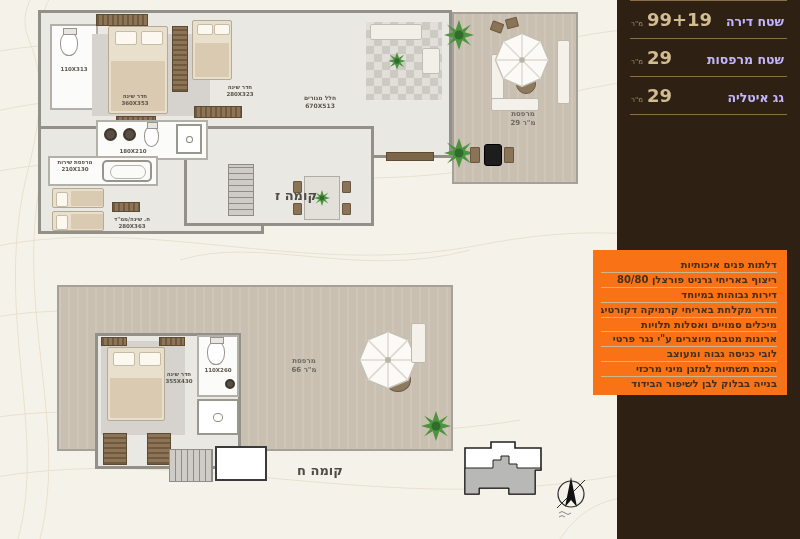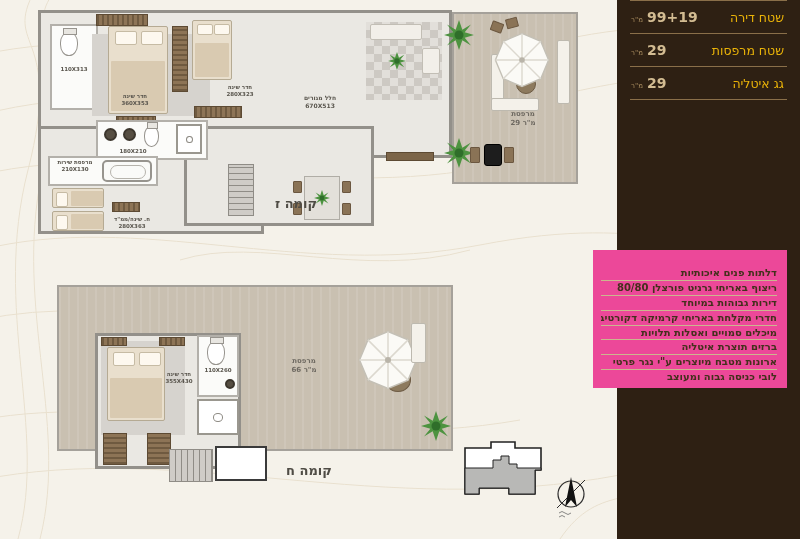--- a/index.html
+++ b/index.html
@@ -5,25 +5,25 @@
   html,body{margin:0;padding:0}
   body{width:800px;height:539px;position:relative;overflow:hidden;
        background:#f5f2ea;font-family:"DejaVu Sans",sans-serif}
   .w{position:absolute;box-sizing:border-box}
   
   #panel{right:0;top:0;width:183px;height:539px;background:#2e2013;z-index:1}
   #title{font-size:20px;font-weight:bold;color:#d9c59e;text-align:right;padding:16px 16px 0 6px;line-height:1.1}
   #subtitle{font-size:11px;color:#b89a6c;text-align:right;padding:3px 17px 8px 0}
   .srow{display:flex;align-items:baseline;gap:4px;margin:0 13px;border-top:1px solid #8a6f49;padding:8px 3px 8px 1px}
   .srow:last-of-type{border-bottom:1px solid #8a6f49}
-  .slabel{font-size:12.5px;font-weight:normal;color:#eab308;margin-left:auto}
-  .sval{font-size:14px;font-weight:bold;color:#d3bc92}
+  .slabel{font-size:12.5px;font-weight:bold;color:#c4b5fd;margin-left:auto}
+  .sval{font-size:18px;font-weight:bold;color:#d3bc92}
   .sunit{font-size:7px;color:#a9housing;color:#a98c5f}
   
-  #flist{left:593px;top:250px;width:194px;background:#ec4899;z-index:2;padding:16px 10px 4px 8px}
+  #flist{left:593px;top:250px;width:194px;background:#f97316;z-index:2;padding:8px 10px 4px 8px}
   .feat{height:13.9px;line-height:13.9px;font-size:10px;font-weight:bold;color:#44301c;
         text-align:right;border-bottom:1px solid #cbb78e;white-space:nowrap;overflow:hidden}
   .feat:last-child{border-bottom:none}
   
   .plan{z-index:1}
   .room{background:#eae8e3;border:3px solid #93908a}
   .wet{background:#fbfbf9;border:2px solid #b3b0aa}
   .balc{background:#c9c0b1;border:2px solid #a5a19a;
         background-image:repeating-linear-gradient(90deg,rgba(255,255,255,.10) 0 2px,rgba(0,0,0,0) 2px 9px)}
   .rug{background:#d6d3ce}
@@ -199,21 +199,21 @@
       <use href="#umb"></use>
     </svg>
   <div class="w bbq" style="left:448px;top:136px;width:18px;height:22px"></div>
   <div class="w chair" style="left:434px;top:139px;width:10px;height:16px"></div>
   <div class="w chair" style="left:468px;top:139px;width:10px;height:16px"></div>
   <div class="w rlabel f7" style="left:462px;top:102px;width:50px">
     <div>מרפסת</div>
     <div>29 מ"ר</div>
   </div>
 
-  <div class="w floorlab" style="left:205px;top:188px;width:110px" dir="rtl">קומה ז</div>
+  <div class="w floorlab" style="left:205px;top:180px;width:110px" dir="rtl">קומה ז</div>
 </div>
 
 <div class="w plan" style="left:55px;top:283px;width:402px;height:205px">
   <div class="w balc" style="left:2px;top:2px;width:396px;height:166px"></div>
   <div class="w room" style="left:40px;top:50px;width:146px;height:136px"></div>
 
   <div class="w rug" style="left:46px;top:58px;width:84px;height:94px"></div>
   <div class="w ward-h" style="left:46px;top:54px;width:26px;height:9px"></div>
   <div class="w ward-h" style="left:104px;top:54px;width:26px;height:9px"></div>
   <div class="w bed" style="left:52px;top:64px;width:58px;height:74px">
@@ -245,21 +245,21 @@
     </svg>
   <div class="w lounger" style="left:356px;top:40px;width:15px;height:40px"></div>
   <svg class="w" style="left:366px;top:128px;width:30px;height:30px">
       <use href="#plant"></use>
     </svg>
   <div class="w rlabel f7" style="left:222px;top:74px;width:54px">
     <div>מרפסת</div>
     <div>66 מ"ר</div>
   </div>
 
-  <div class="w floorlab" style="left:199px;top:180px;width:110px" dir="rtl">קומה ח</div>
+  <div class="w floorlab" style="left:210px;top:180px;width:110px" dir="rtl">קומה ח</div>
 </div>
 
 <svg class="w" style="left:457px;top:438px" width="92" height="60" viewBox="0 0 92 60">
   <path d="M8 10 H34 V4 H58 V10 H84 V32 H78 V56 H52 V50 H22 V56 H8 Z" fill="#ffffff" stroke="#222" stroke-width="1.6"></path>
   <path d="M8 30 H36 V22 H44 V18 H52 V26 H60 V30 H84 V32 H78 V56 H52 V50 H22 V56 H8 Z" fill="#b8b8b6" stroke="#222" stroke-width="1"></path>
 </svg>
 <svg class="w" style="left:552px;top:474px" width="38" height="48" viewBox="0 0 38 48">
   <circle cx="19" cy="20" r="13" fill="none" stroke="#2b2b2b" stroke-width="1.2"></circle>
   <line x1="5" y1="34" x2="33" y2="6" stroke="#2b2b2b" stroke-width="1"></line>
   <polygon points="19,3 25,33 19,26 13,33" fill="#111"></polygon>
@@ -283,16 +283,17 @@
     <span class="sunit">מ"ר</span>
   </div>
 </div>
 
 <div id="flist" class="w" dir="rtl">
   <div class="feat">דלתות פנים איכותיות</div>
   <div class="feat">ריצוף באריחי גרניט פורצלן 80/80</div>
   <div class="feat">דירות גבוהות במיוחד</div>
   <div class="feat">חדרי מקלחת באריחי קרמיקה דקורטיבים</div>
   <div class="feat">מיכלים סמויים ואסלות תלויות</div>
-  <div class="feat">ברזים תוצרת איטליה</div>
   <div class="feat">ארונות מטבח מיוצרים ע"י נגר פרטי</div>
   <div class="feat">לובי כניסה גבוה ומעוצב</div>
+  <div class="feat">הכנת תשתיות למזגן מיני מרכזי</div>
+  <div class="feat">בנייה בבלוק לבן לשיפור הבידוד</div>
 </div>
 
 </body></html>

